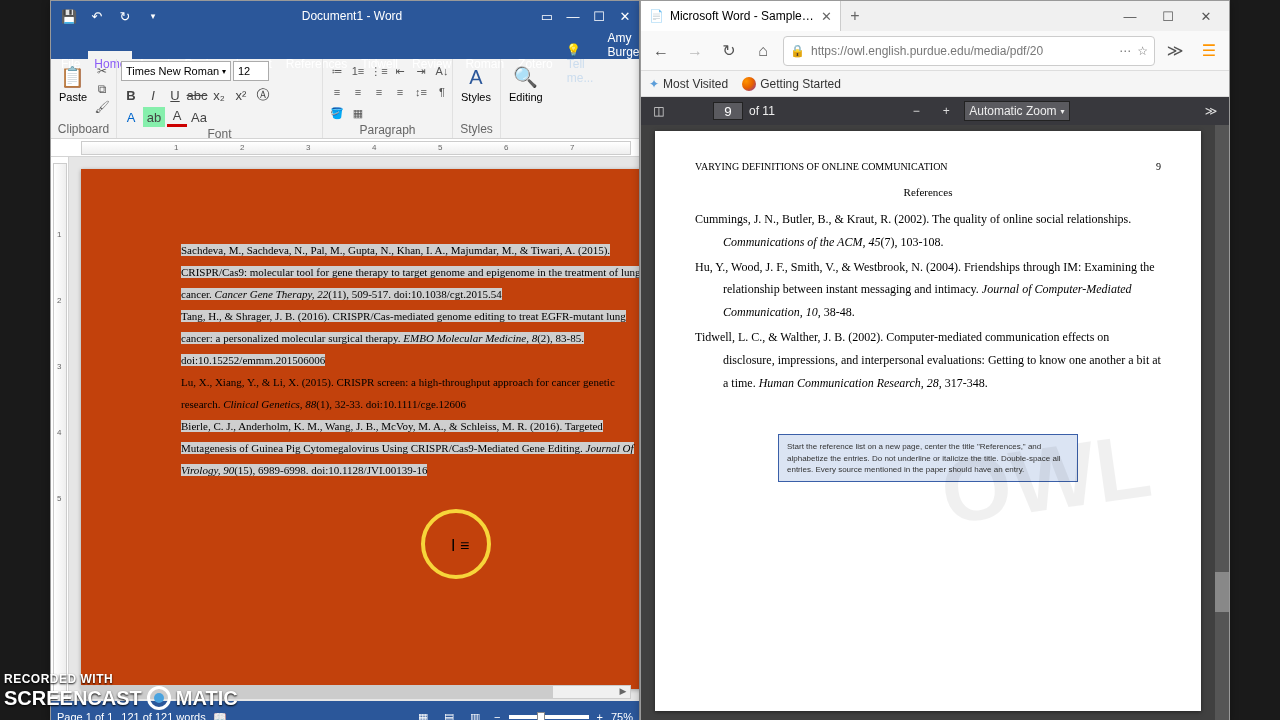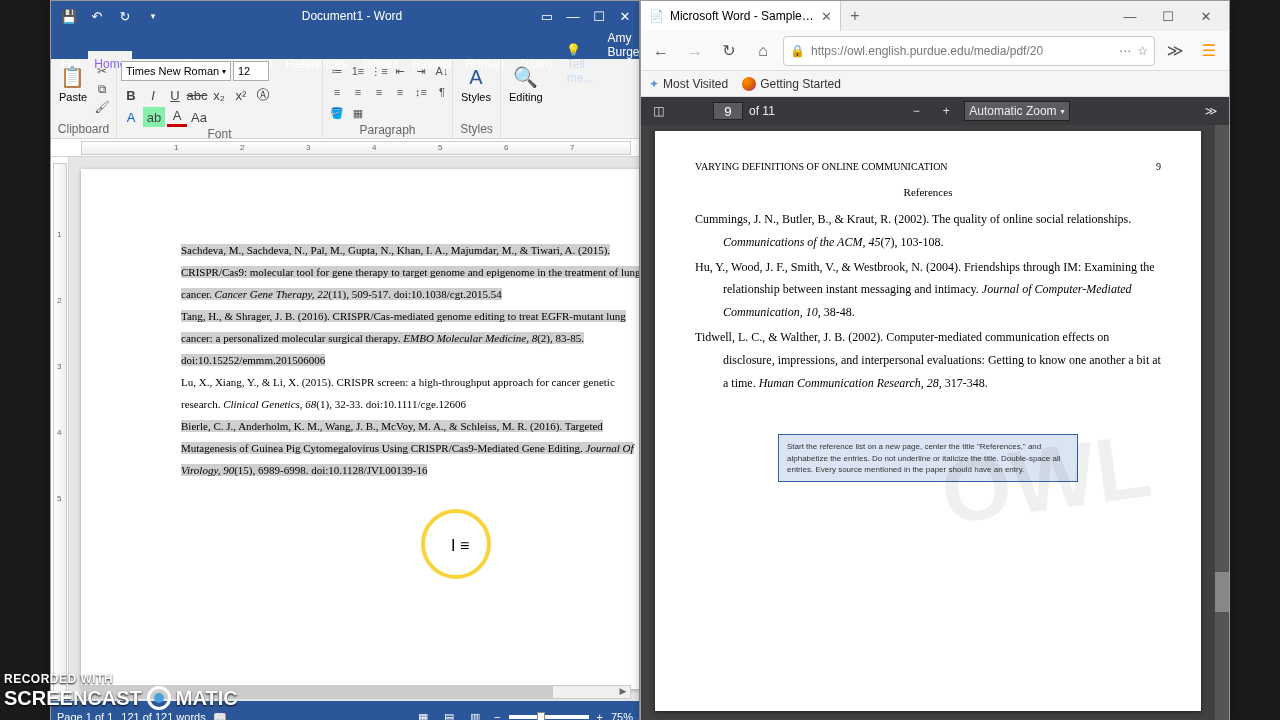--- a/index.html
+++ b/index.html
@@ -36,21 +36,21 @@
   .para-btn { width: 20px; height: 20px; display: flex; align-items: center; justify-content: center; font-size: 11px; color: #555; cursor: pointer; }
   .collapse { width: 16px; position: absolute; right: 2px; bottom: 82px; color: #888; font-size: 11px; }
   
   .hruler { height: 18px; background: #fff; border-bottom: 1px solid #d4d4d4; position: relative; font-size: 8px; color: #666; }
   .hruler-track { position: absolute; left: 30px; right: 8px; top: 2px; height: 14px; background: linear-gradient(#fff,#eee); border: 1px solid #ccc; }
   .ruler-tick { position: absolute; top: 1px; }
   
   .doc-area { position: relative; height: 544px; background: #e6e6e6; overflow: hidden; }
   .vruler { position: absolute; left: 0; top: 0; width: 18px; height: 100%; background: #fff; border-right: 1px solid #d4d4d4; font-size: 8px; color: #666; }
   .vruler-track { position: absolute; top: 6px; left: 2px; width: 14px; bottom: 6px; background: linear-gradient(90deg,#fff,#eee); border: 1px solid #ccc; }
-  .page { position: absolute; left: 30px; top: 12px; width: 622px; height: 520px; background: #ffffff; box-shadow: 0 1px 4px rgba(0,0,0,.3); padding: 70px 50px 20px 100px; }
+  .page { position: absolute; left: 30px; top: 12px; width: 622px; height: 520px; background: #c2410c; box-shadow: 0 1px 4px rgba(0,0,0,.3); padding: 70px 50px 20px 100px; }
   .doc-text { font-family: "Times New Roman", serif; font-size: 11px; line-height: 2.0; color: #000; }
   .doc-text .sel { background: #cfcfcf; }
   .doc-text .ital { font-style: italic; }
   .highlight-circle { position: absolute; width: 70px; height: 70px; border: 4px solid #f7d53a; border-radius: 50%; left: 340px; top: 340px; pointer-events: none; }
   .cursor-ibeam { position: absolute; left: 370px; top: 368px; font-size: 16px; color: #000; }
   
   .hscroll { position: absolute; left: 30px; right: 8px; bottom: 2px; height: 14px; background: #f0f0f0; border: 1px solid #ccc; display: flex; }
   .hscroll .thumb { width: 86%; height: 100%; background: #ccc; }
   .hscroll .arrow { width: 14px; text-align: center; font-size: 9px; color: #666; }
   
@@ -243,21 +243,21 @@
       <span style="position:absolute;top:132px;left:3px;">2</span>
       <span style="position:absolute;top:198px;left:3px;">3</span>
       <span style="position:absolute;top:264px;left:3px;">4</span>
       <span style="position:absolute;top:330px;left:3px;">5</span>
     </div>
       </div>
     <div class="page">
       <div class="doc-text">
         <span class="sel"><span>Sachdeva, M., Sachdeva, N., Pal, M., Gupta, N., Khan, I. A., Majumdar, M., &amp; Tiwari, A. (2015). CRISPR/Cas9: molecular tool for gene therapy to target genome and epigenome in the treatment of lung cancer. </span><span class="ital">Cancer Gene Therapy, 22</span><span>(11), 509-517. doi:10.1038/cgt.2015.54</span></span><br>
         <span class="sel"><span>Tang, H., &amp; Shrager, J. B. (2016). CRISPR/Cas-mediated genome editing to treat EGFR-mutant lung cancer: a personalized molecular surgical therapy. </span><span class="ital">EMBO Molecular Medicine, 8</span><span>(2), 83-85. doi:10.15252/emmm.201506006</span></span><br>
-        <span class="sel" style="background:transparent;"><span>Lu, X., Xiang, Y., &amp; Li, X. (2015). CRISPR screen: a high-throughput approach for cancer genetic research. </span><span class="ital">Clinical Genetics, 68</span><span>(1), 32-33. doi:10.1111/cge.12606</span></span><br>
+        <span class="sel" style="background:transparent;"><span>Lu, X., Xiang, Y., &amp; Li, X. (2015). CRISPR screen: a high-throughput approach for cancer genetic research. </span><span class="ital">Clinical Genetics, 88</span><span>(1), 32-33. doi:10.1111/cge.12606</span></span><br>
         <span class="sel"><span>Bierle, C. J., Anderholm, K. M., Wang, J. B., McVoy, M. A., &amp; Schleiss, M. R. (2016). Targeted Mutagenesis of Guinea Pig Cytomegalovirus Using CRISPR/Cas9-Mediated Gene Editing. </span><span class="ital">Journal Of Virology, 90</span><span>(15), 6989-6998. doi:10.1128/JVI.00139-16</span></span>
       </div>
       <div class="highlight-circle"></div>
       <div class="cursor-ibeam">I ≡</div>
     </div>
     <div class="hscroll">
       <div class="thumb"></div>
       <div style="flex:1"></div>
       <div class="arrow">▶</div>
     </div>

